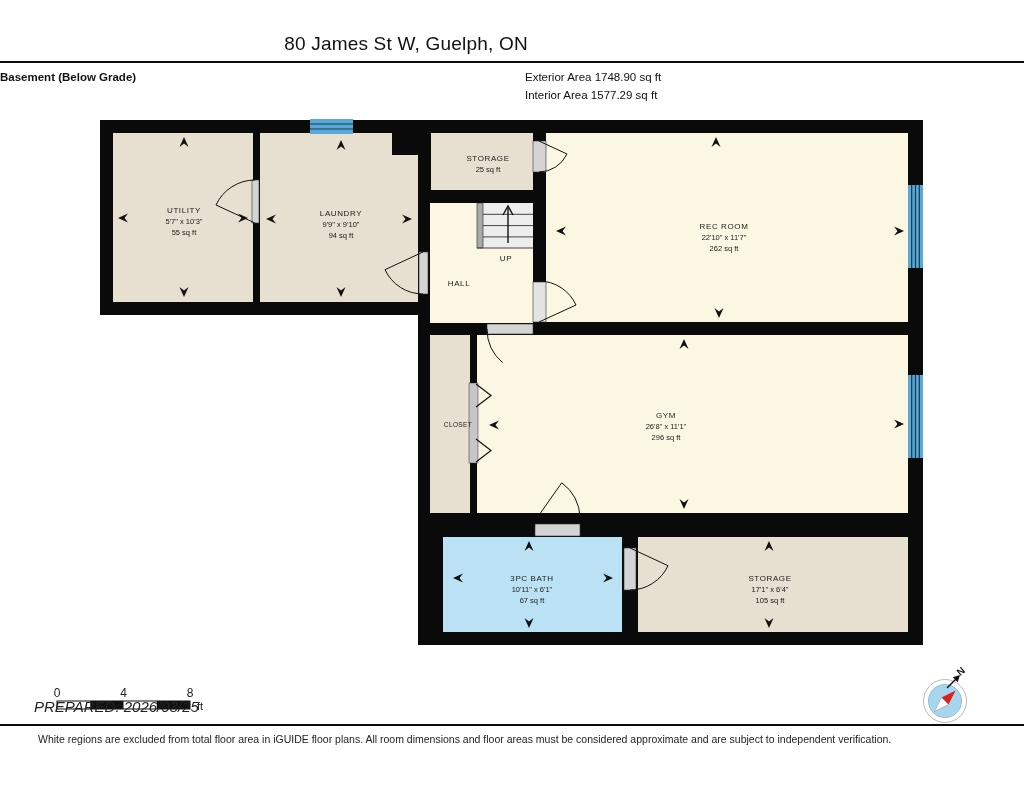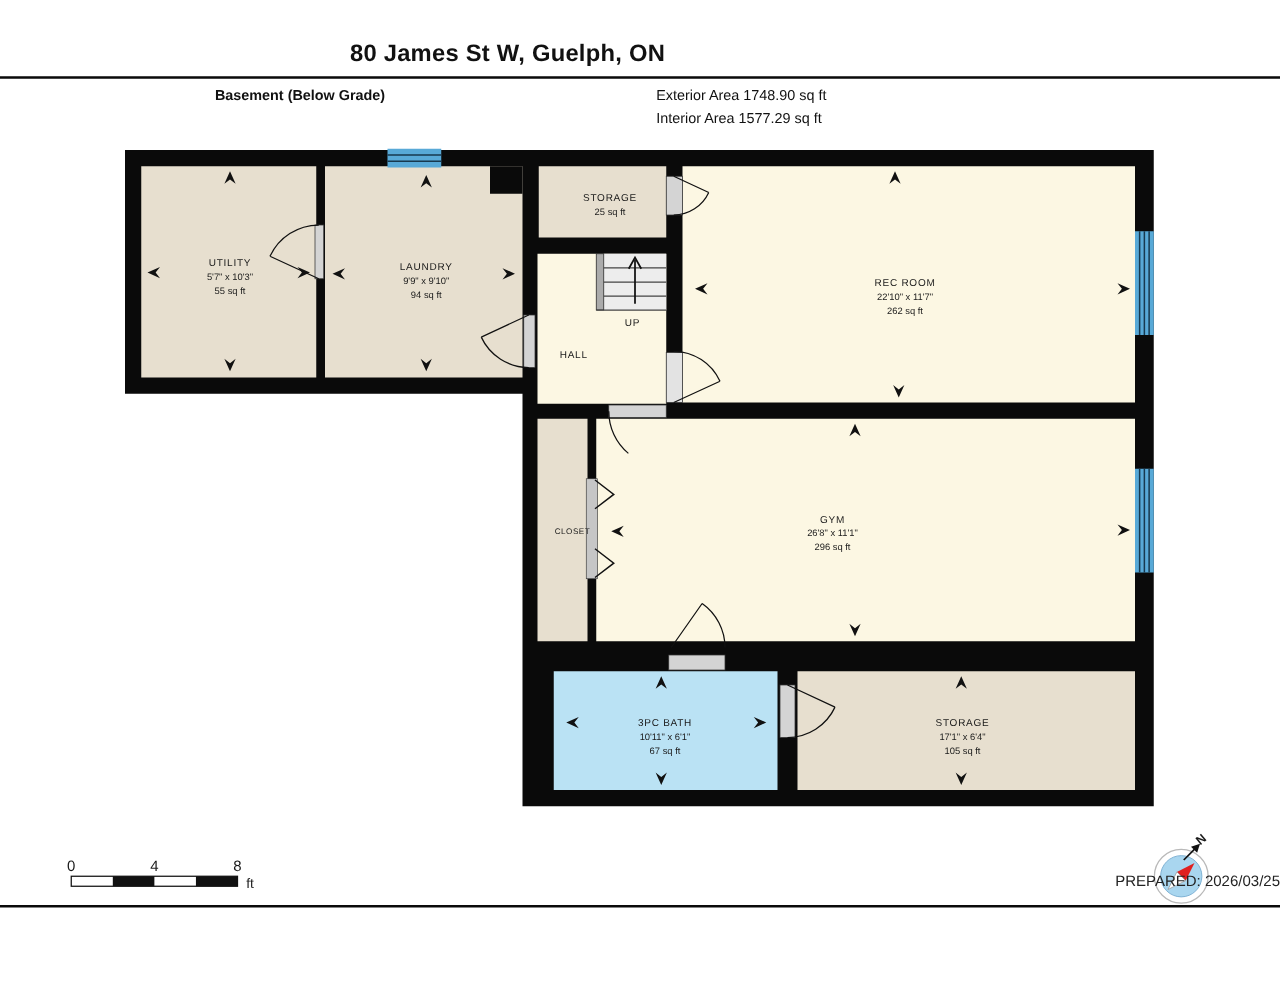--- a/index.html
+++ b/index.html
@@ -1,27 +1,27 @@
 <!DOCTYPE html>
 <html><head>
 <meta charset="utf-8">
 <style>
   html,body{margin:0;padding:0;background:#ffffff;}
   .page{position:relative;width:1024px;height:791px;background:#fff;overflow:hidden;
         font-family:"Liberation Sans",sans-serif;color:#111;}
   .abs{position:absolute;}
-  .title{top:33px;left:0;width:812px;text-align:center;font-size:19px;font-weight:bold;letter-spacing:.2px;}
+  .title{top:33px;left:0;width:812px;text-align:center;font-size:19px;font-weight:normal;letter-spacing:.2px;}
   .rule{left:0;width:1024px;height:2px;background:#0a0a0a;}
   .rule-top{top:61px;}
   .rule-bottom{top:724px;}
   .sub{font-size:11.5px;}
-  .floor-label{top:71px;left:0;width:480px;text-align:center;font-weight:bold;}
+  .floor-label{top:71px;left:0;width:480px;text-align:left;font-weight:bold;}
   .ext-area{top:71px;left:525px;}
   .int-area{top:89px;left:525px;}
-  .prepared{top:698px;left:34px;width:990px;text-align:right;font-size:12px;color:#222;}
+  .prepared{top:698px;left:34px;width:990px;text-align:left;font-size:15px;color:#222;font-style:italic;}
   .disclaimer{top:733px;left:38px;width:960px;font-size:10.5px;color:#222;}
   svg{position:absolute;left:0;top:0;}
   svg text{font-family:"Liberation Sans",sans-serif;fill:#1a1a1a;}
   .room-name{font-size:8px;letter-spacing:.6px;}
   .room-dims{font-size:7.5px;}
   .tiny{font-size:6.5px;letter-spacing:.4px;}
   .tick{font-size:12px;}
   .ft{font-size:11px;}
   .north{font-size:10px;font-weight:bold;}
 </style>
@@ -176,14 +176,15 @@
       <polygon points="955.6,690.4 948.5,704.5 941.5,697.5" fill="#e02020"></polygon>
       <polygon points="934.4,711.6 948.5,704.5 941.5,697.5" fill="#ffffff" stroke="#999" stroke-width="0.6"></polygon>
       <line x1="947" y1="688" x2="957.5" y2="677.5" stroke="#111" stroke-width="1.4"></line>
       <polygon points="960,675 952.8,677.3 957.7,682.2" fill="#111"></polygon>
       <text class="north" x="963" y="674" text-anchor="middle" transform="rotate(-40 963 674)">N</text>
     </g>
   </svg>
 
   <div class="abs prepared">PREPARED: 2026/03/25</div>
   <div class="abs rule rule-bottom"></div>
+  <div class="abs disclaimer">White regions are excluded from total floor area in iGUIDE floor plans. All room dimensions and floor areas must be considered approximate and are subject to independent verification.</div>
 
 </div>
 
 </body></html>

